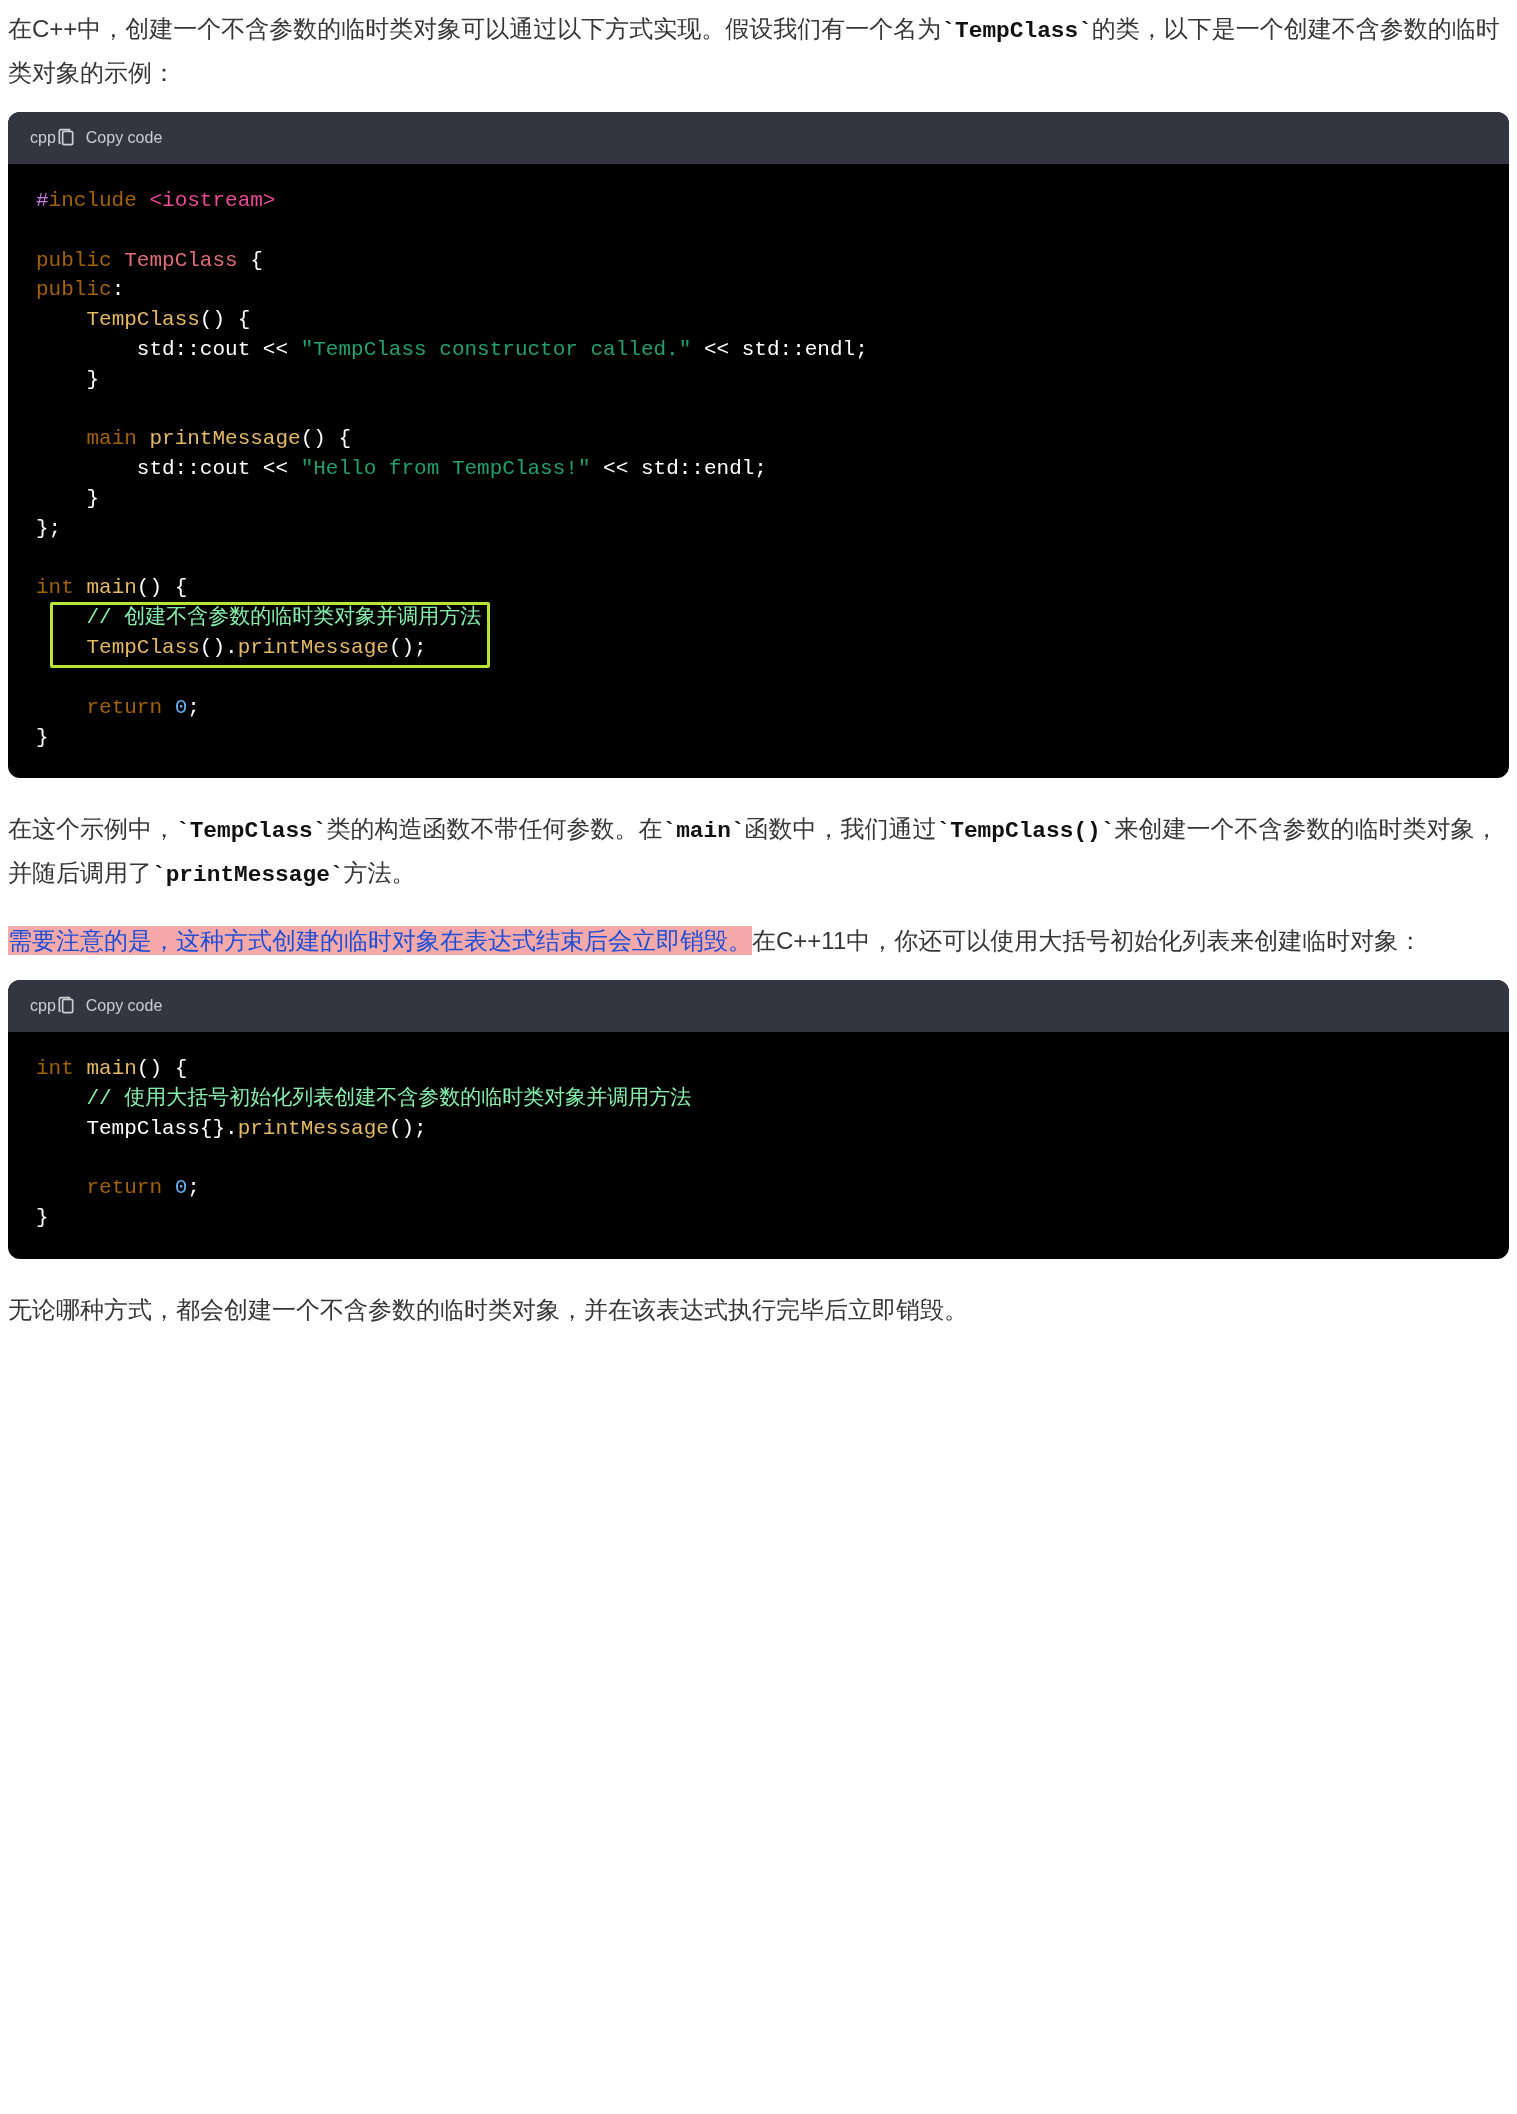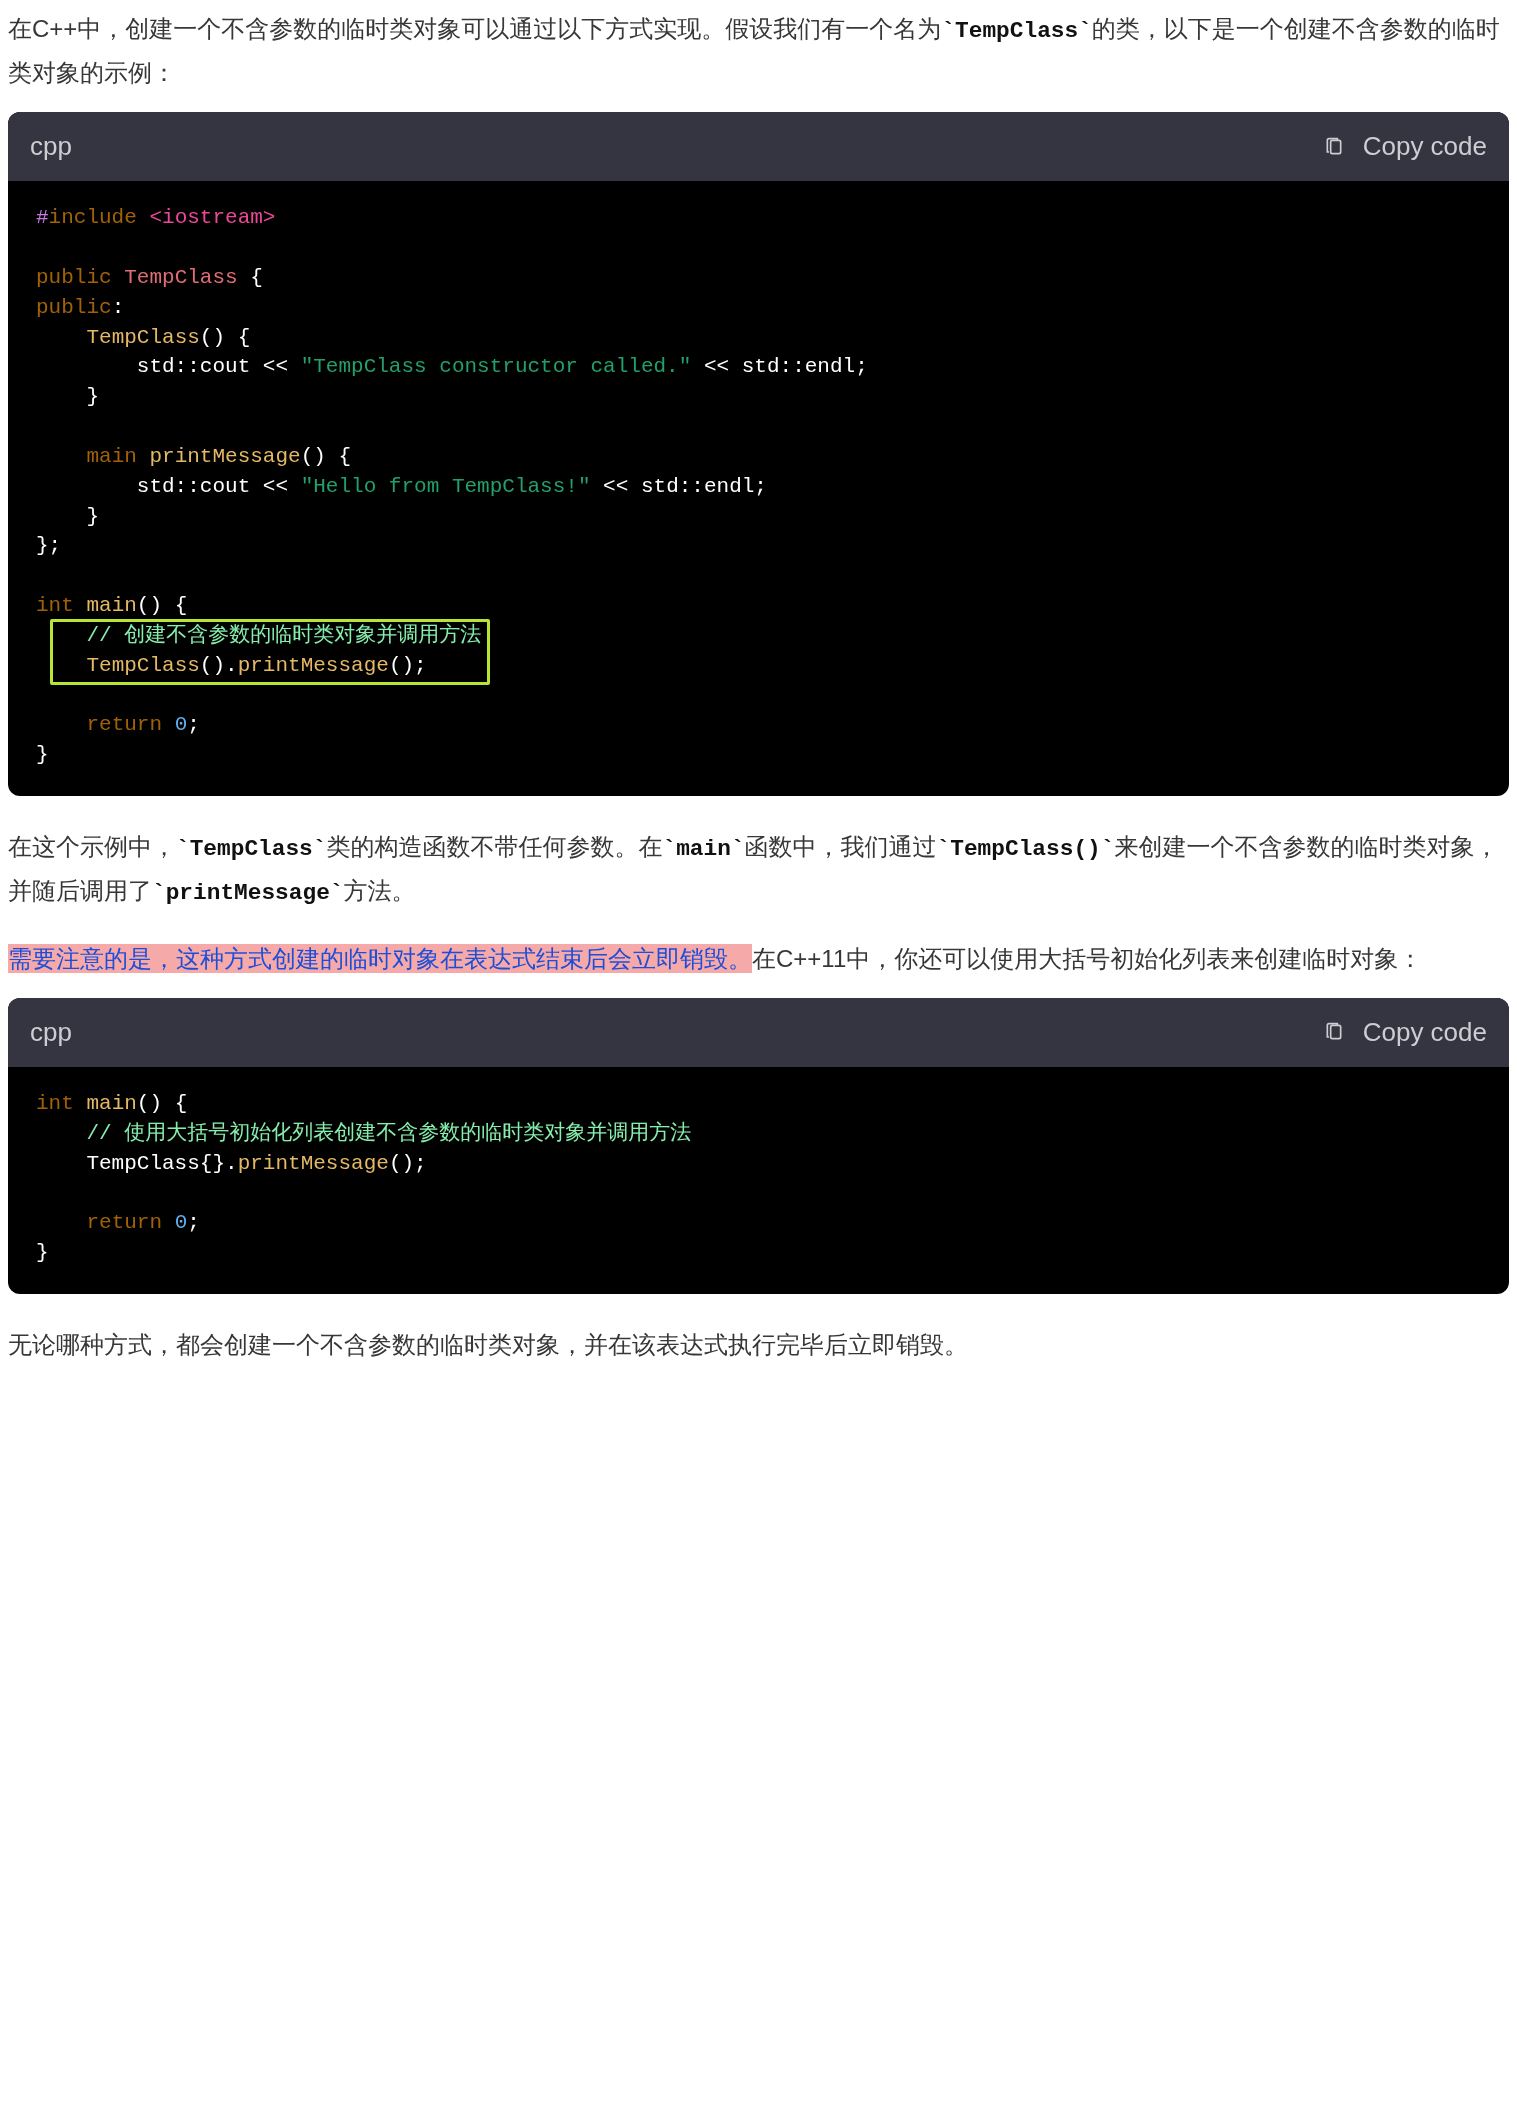--- a/index.html
+++ b/index.html
@@ -25,32 +25,32 @@
     padding: 1px 0;
   }
   .codeblock {
     background: #000000;
     border-radius: 12px;
     overflow: hidden;
     margin: 18px 0 30px 0;
   }
   .cb-header {
     display: flex;
-    justify-content: space-between;
+    justify-content: flex-start;
     align-items: center;
     background: #343541;
     color: #cdcdd2;
-    font-size: 26px;
+    font-size: 16px;
     padding: 12px 22px;
     font-family: -apple-system, sans-serif;
   }
   .cb-copy {
     display: flex;
     align-items: center;
-    gap: 19px;
+    gap: 10px;
     cursor: pointer;
   }
   .cb-copy svg { width: 20px; height: 22px; }
   .cb-body {
     padding: 22px 28px 26px 28px;
     font-family: "SFMono-Regular", Consolas, "Liberation Mono", Menlo, monospace;
     font-size: 21px;
     line-height: 1.42;
     color: #ffffff;
     white-space: pre;

